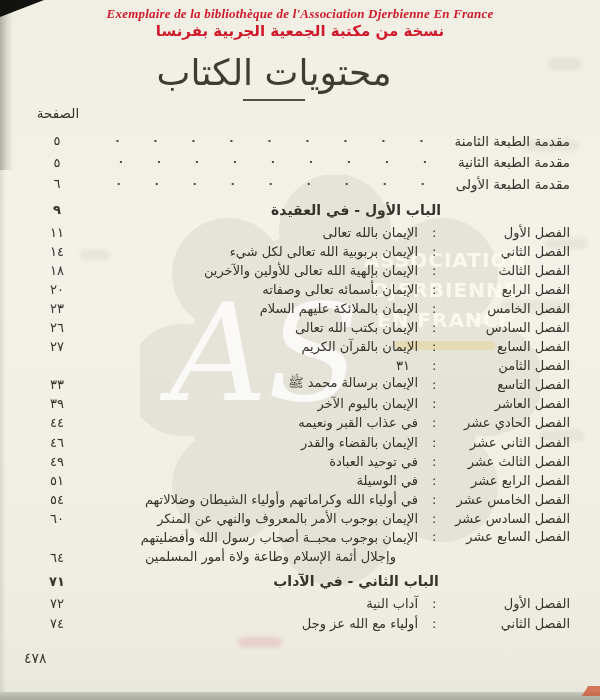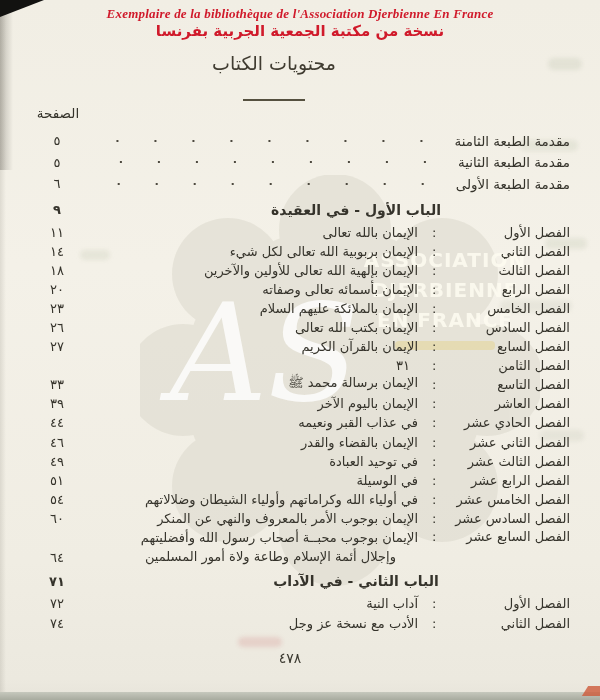--- a/index.html
+++ b/index.html
@@ -22,21 +22,21 @@
   .ghost{position:absolute;border-radius:6px;filter:blur(2px);z-index:1;}
 
   
   .stamp{position:absolute;top:6px;left:0;width:100%;text-align:center;z-index:3;}
   .stamp-fr{font-family:"Liberation Serif",serif;font-style:italic;font-weight:bold;
     font-size:13px;letter-spacing:.2px;}
   .stamp-ar{direction:rtl;font-size:15px;font-weight:bold;margin-top:0px;}
 
   
   .book-title{position:absolute;top:52px;left:0;width:548px;text-align:center;
-    direction:rtl;font-size:19px;color:#403c31;z-index:3;}
+    direction:rtl;font-size:36px;color:#403c31;z-index:3;}
   .title-underline{position:absolute;top:99px;left:243px;width:62px;height:2px;
     background:#55503f;z-index:3;}
   .col-subject{position:absolute;top:107px;left:272px;width:120px;text-align:center;
     direction:rtl;font-size:14.5px;z-index:3;}
   .col-page{position:absolute;top:105px;left:26px;width:64px;text-align:center;
     direction:rtl;font-size:13.5px;z-index:3;}
 
   
   .watermark{position:absolute;left:140px;top:175px;width:400px;height:412px;z-index:0;}
 
@@ -53,21 +53,21 @@
   .front .subject{flex:0 0 auto;padding-right:0;}
   .section .subject{text-align:center;padding-left:56px;padding-right:0;}
   .subject .line2{padding-right:22px;line-height:19.2px;}
   .subject .line1{line-height:19.2px;}
   .dots{flex:1;height:6px;margin:0 14px 0 8px;align-self:center;
     background-image:radial-gradient(circle,#4d493f 1.4px,rgba(0,0,0,0) 1.5px);
     background-size:38px 6px;background-repeat:repeat-x;background-position:right center;}
   .pageno{width:58px;flex:0 0 auto;text-align:center;letter-spacing:1.5px;font-size:13px;}
   .entry2 .pageno{display:flex;align-items:flex-end;justify-content:center;padding-bottom:1px;}
 
-  .footer-page{position:absolute;top:650px;left:0;width:532px;text-align:center;
+  .footer-page{position:absolute;top:650px;left:0;width:532px;
     font-size:14px;letter-spacing:2px;color:#3a382f;z-index:2;margin-left:24px;}
 </style>
 </head>
 <body>
 
 <div id="screen">
 
   <svg class="watermark" viewBox="0 0 400 412">
     <g fill="#dcd9cd" opacity="0.55">
       <circle cx="195" cy="205" r="152"></circle>
@@ -281,20 +281,20 @@
           <div class="">:</div>
         </div>
         <div class="subject">آداب النية</div>
         <div class="pageno">٧٢</div>
       </div>
       <div class="row entry">
         <div class="label">
           <div class="">الفصل الثاني</div>
           <div class="">:</div>
         </div>
-        <div class="subject">الأدب مع نسخة عز وجل</div>
+        <div class="subject">أولياء مع الله عز وجل</div>
         <div class="pageno">٧٤</div>
       </div>
     </div>
 
   <div class="footer-page">٤٧٨</div>
 
 </div>
 
 </body></html>

